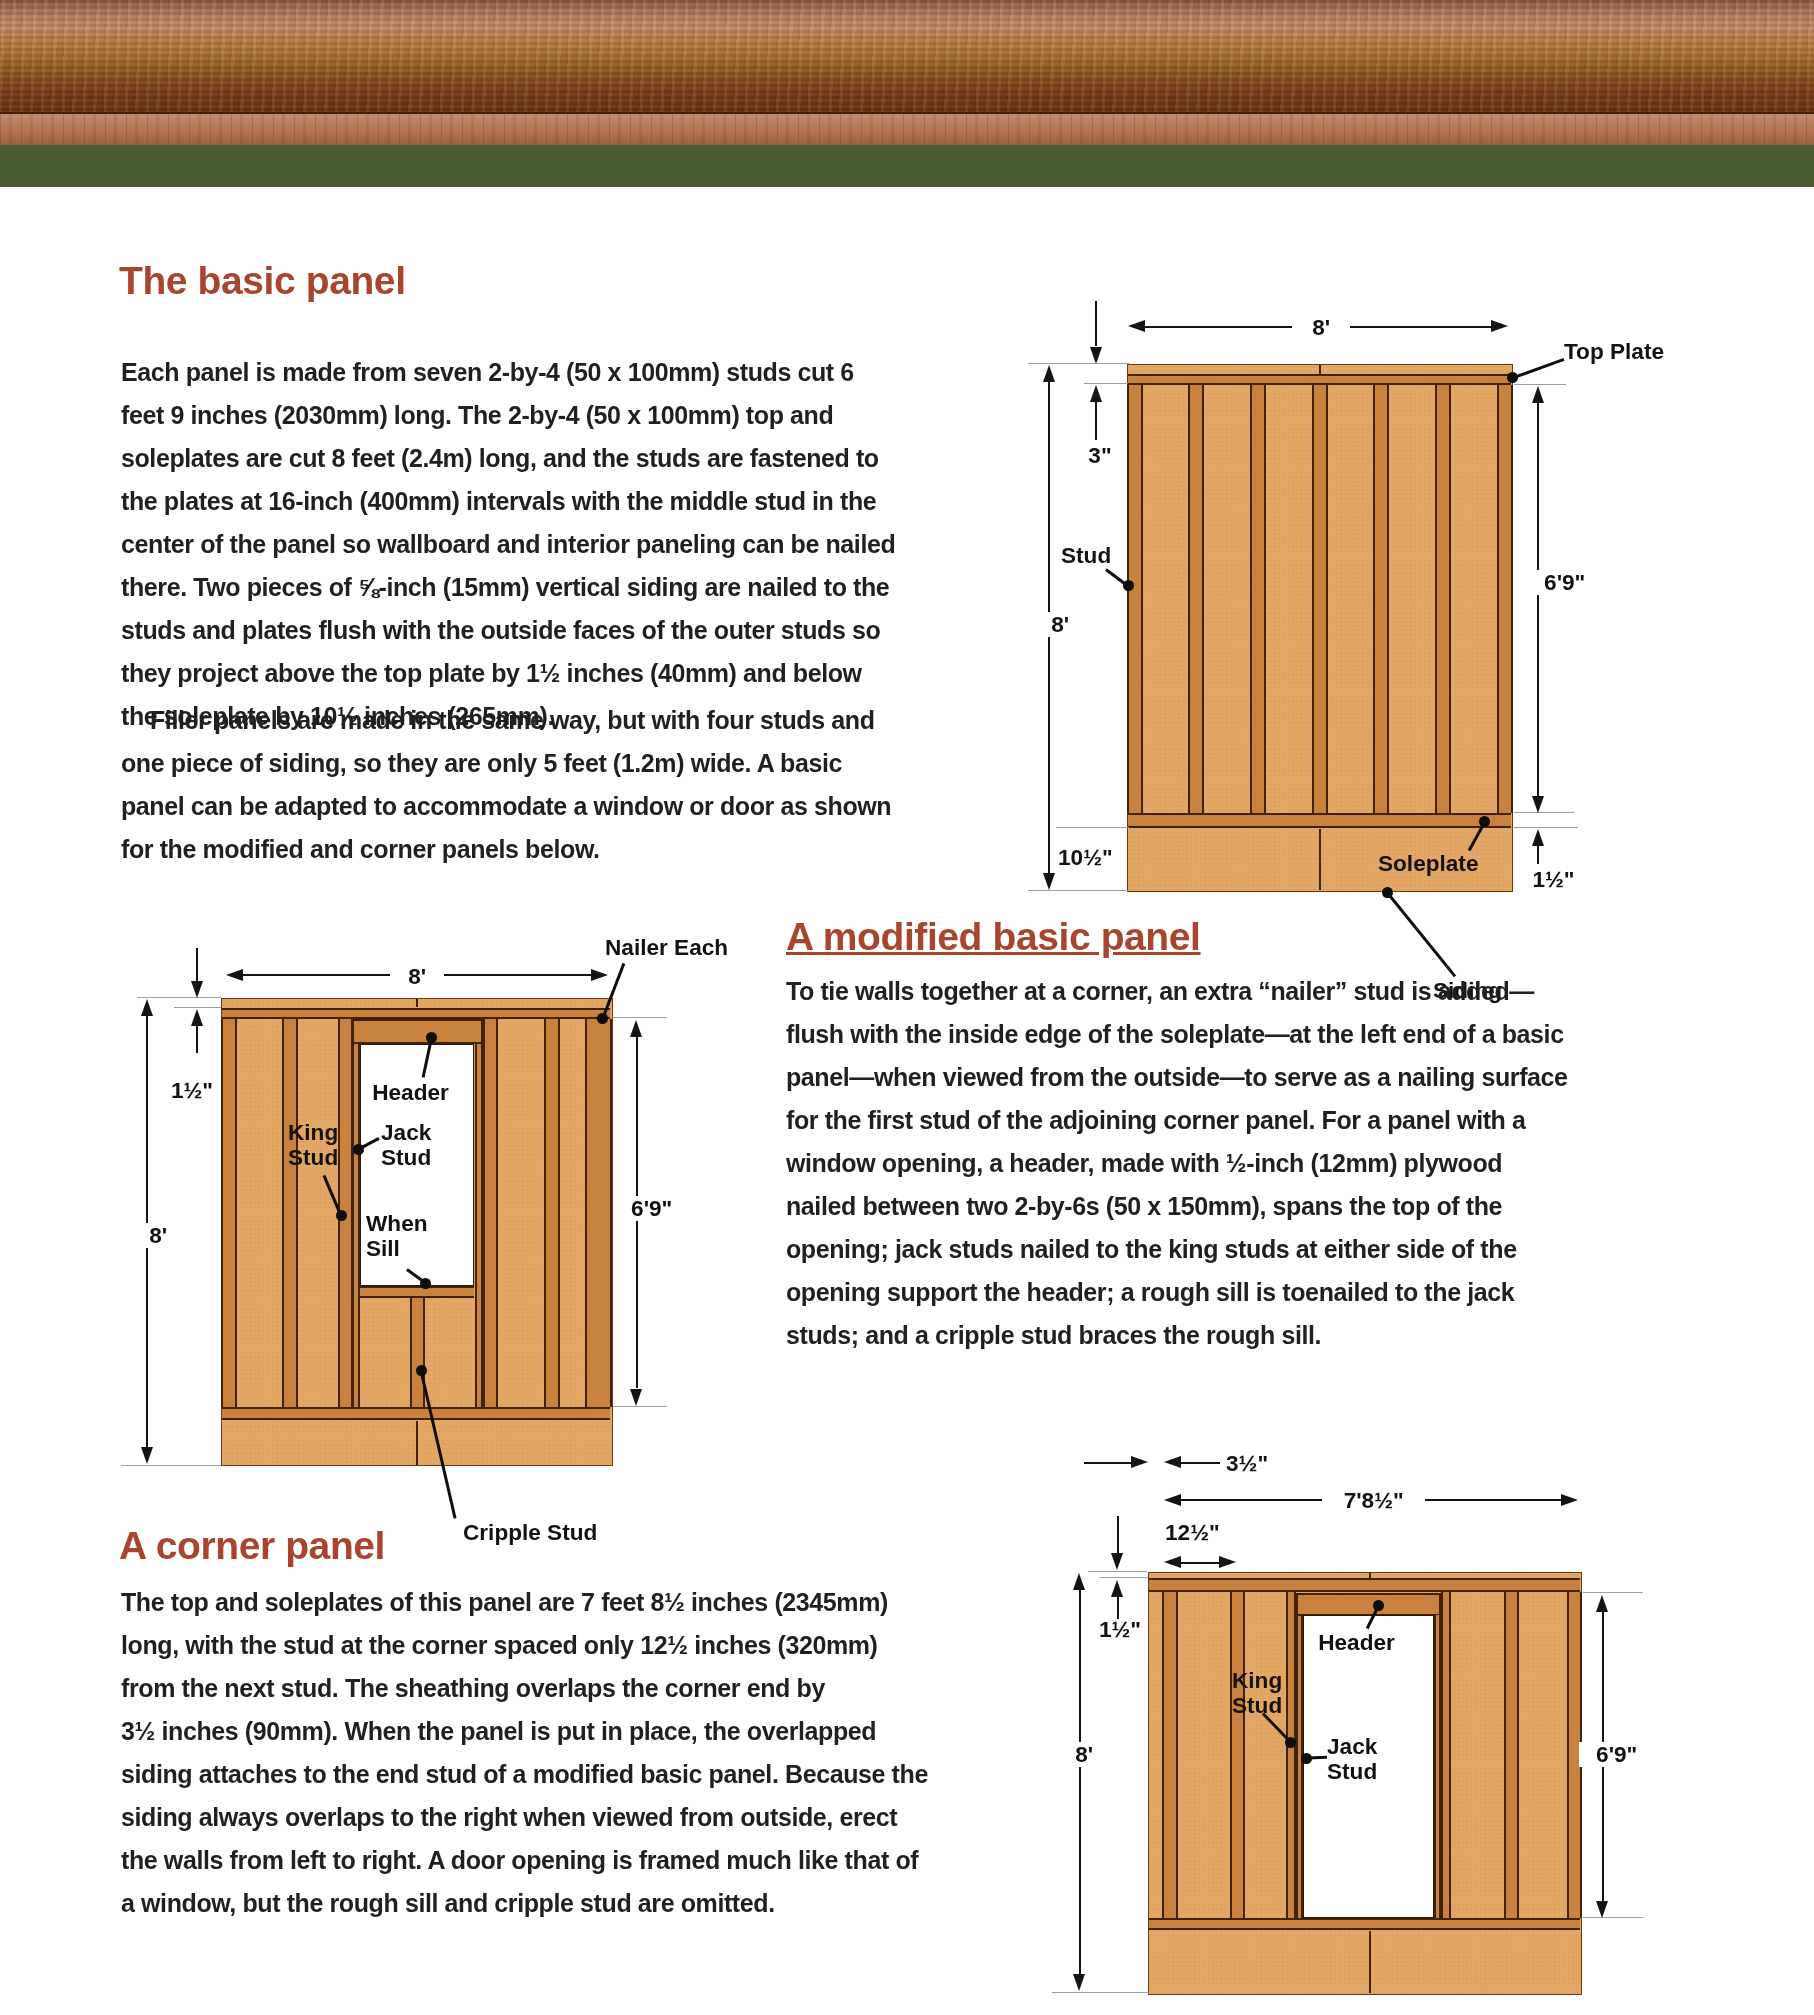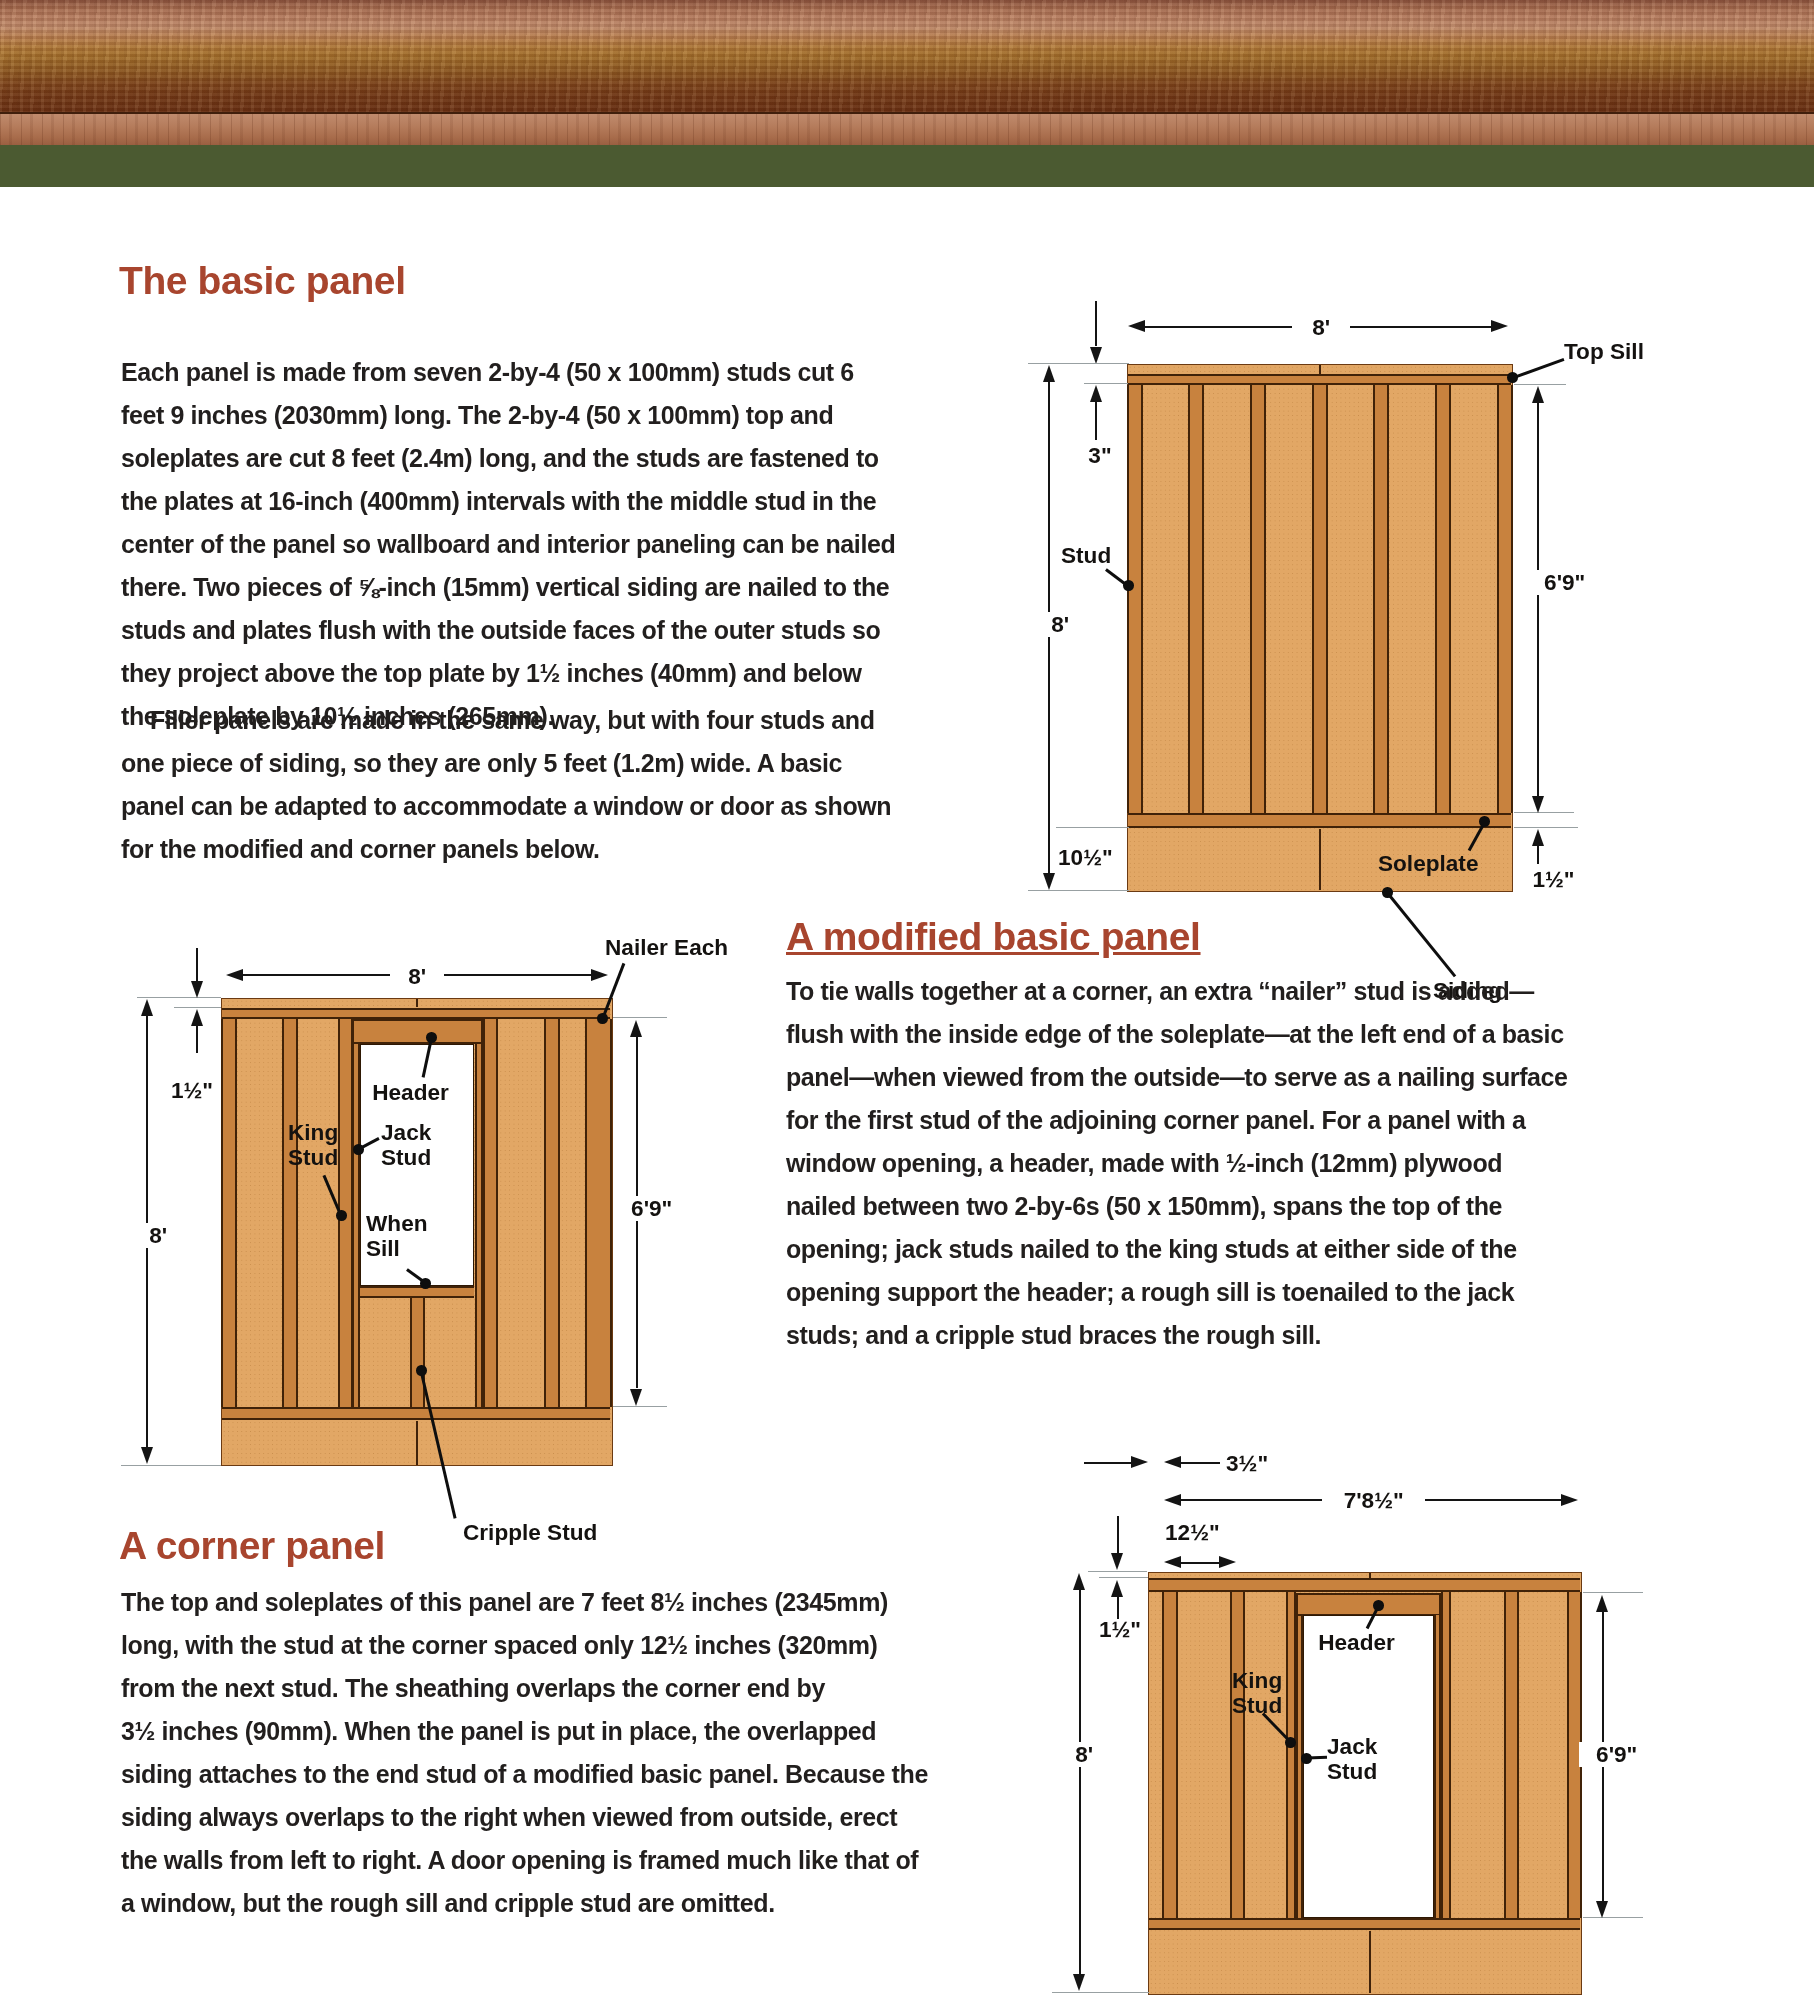--- a/index.html
+++ b/index.html
@@ -111,21 +111,21 @@
     <div class="abs ah ah-up" style="left:1532px;top:386px;"></div>
     <div class="abs vln" style="left:1537px;top:403px;height:393px;"></div>
     <div class="abs ah ah-down" style="left:1532px;top:796px;"></div>
     <div class="abs dlabel onln tc" style="left:1527px;top:570px;width:69px;">6'9"</div>
 
     <div class="abs ext exth" style="left:1514px;top:827px;width:64px;height:1.2px;"></div>
     <div class="abs ah ah-up" style="left:1532px;top:829px;"></div>
     <div class="abs vln" style="left:1537px;top:846px;height:18px;"></div>
     <div class="abs dlabel tc" style="left:1519px;top:867px;width:69px;">1½"</div>
 
-    <div class="abs dlabel" style="left:1564px;top:339px;width:121px;">Top Sill</div>
+    <div class="abs dlabel" style="left:1564px;top:339px;width:121px;">Top Plate</div>
     <div class="abs leader" style="left:1564px;top:358px;width:53px;transform:rotate(160deg);"></div>
     <div class="abs dot" style="left:1507px;top:372px;"></div>
 
     <div class="abs dlabel" style="left:1061px;top:543px;width:64px;">Stud</div>
     <div class="abs leader" style="left:1106px;top:568px;width:26.6px;transform:rotate(37deg);"></div>
     <div class="abs dot" style="left:1123px;top:580px;"></div>
 
     <div class="abs dlabel" style="left:1378px;top:851px;width:113px;">Soleplate</div>
     <div class="abs leader" style="left:1469px;top:849px;width:31px;transform:rotate(-61deg);"></div>
     <div class="abs dot" style="left:1479px;top:816px;"></div>

